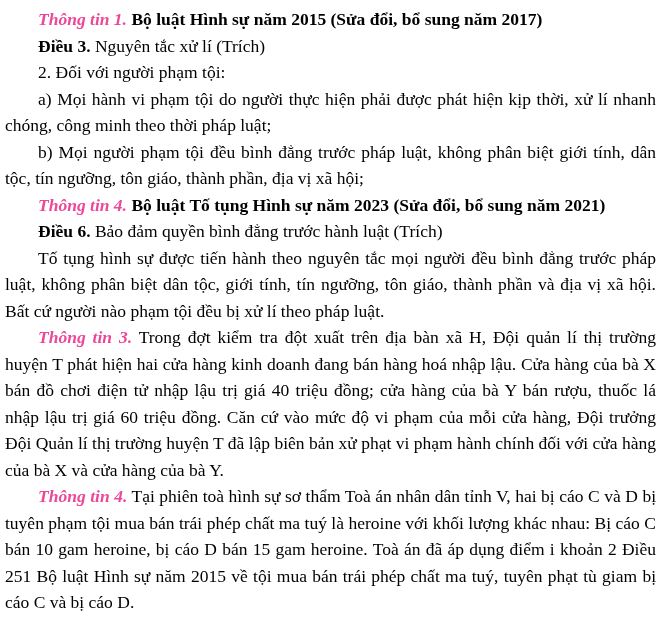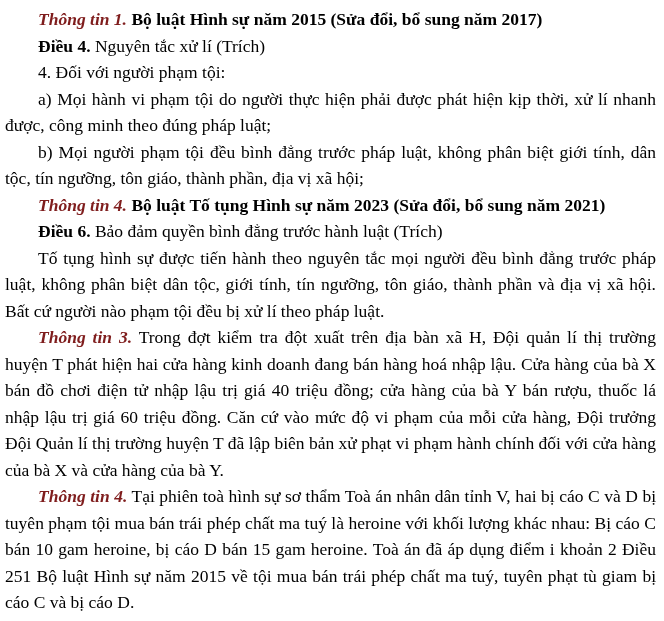--- a/index.html
+++ b/index.html
@@ -20,33 +20,33 @@
   }
   .para {
     margin: 0;
     text-align: justify;
     text-indent: 33px;
   }
   .bold { font-weight: bold; margin-top: 24px; }
   .info-label {
     font-weight: bold;
     font-style: italic;
-    color: #7f1d1d;
+    color: #ec4899;
   }
 </style>
 </head>
 <body>
 
 <p class="para"><span class="info-label">Thông tin 1.</span><span class="bold"> Bộ luật Hình sự năm 2015 (Sửa đổi, bổ sung năm 2017)</span></p>
 
-<p class="para"><span class="bold">Điều 4.</span><span> Nguyên tắc xử lí (Trích)</span></p>
+<p class="para"><span class="bold">Điều 3.</span><span> Nguyên tắc xử lí (Trích)</span></p>
 
-<p class="para"><span>4. Đối với người phạm tội:</span></p>
+<p class="para"><span>2. Đối với người phạm tội:</span></p>
 
-<p class="para"><span>a) Mọi hành vi phạm tội do người thực hiện phải được phát hiện kịp thời, xử lí nhanh được, công minh theo đúng pháp luật;</span></p>
+<p class="para"><span>a) Mọi hành vi phạm tội do người thực hiện phải được phát hiện kịp thời, xử lí nhanh chóng, công minh theo thời pháp luật;</span></p>
 
 <p class="para"><span>b) Mọi người phạm tội đều bình đẳng trước pháp luật, không phân biệt giới tính, dân tộc, tín ngưỡng, tôn giáo, thành phần, địa vị xã hội;</span></p>
 
 <p class="para"><span class="info-label">Thông tin 4.</span><span class="bold"> Bộ luật Tố tụng Hình sự năm 2023 (Sửa đổi, bổ sung năm 2021)</span></p>
 
 <p class="para"><span class="bold">Điều 6.</span><span> Bảo đảm quyền bình đẳng trước hành luật (Trích)</span></p>
 
 <p class="para"><span>Tố tụng hình sự được tiến hành theo nguyên tắc mọi người đều bình đẳng trước pháp luật, không phân biệt dân tộc, giới tính, tín ngưỡng, tôn giáo, thành phần và địa vị xã hội. Bất cứ người nào phạm tội đều bị xử lí theo pháp luật.</span></p>
 
 <p class="para"><span class="info-label">Thông tin 3.</span><span> Trong đợt kiểm tra đột xuất trên địa bàn xã H, Đội quản lí thị trường huyện T phát hiện hai cửa hàng kinh doanh đang bán hàng hoá nhập lậu. Cửa hàng của bà X bán đồ chơi điện tử nhập lậu trị giá 40 triệu đồng; cửa hàng của bà Y bán rượu, thuốc lá nhập lậu trị giá 60 triệu đồng. Căn cứ vào mức độ vi phạm của mỗi cửa hàng, Đội trưởng Đội Quản lí thị trường huyện T đã lập biên bản xử phạt vi phạm hành chính đối với cửa hàng của bà X và cửa hàng của bà Y.</span></p>

